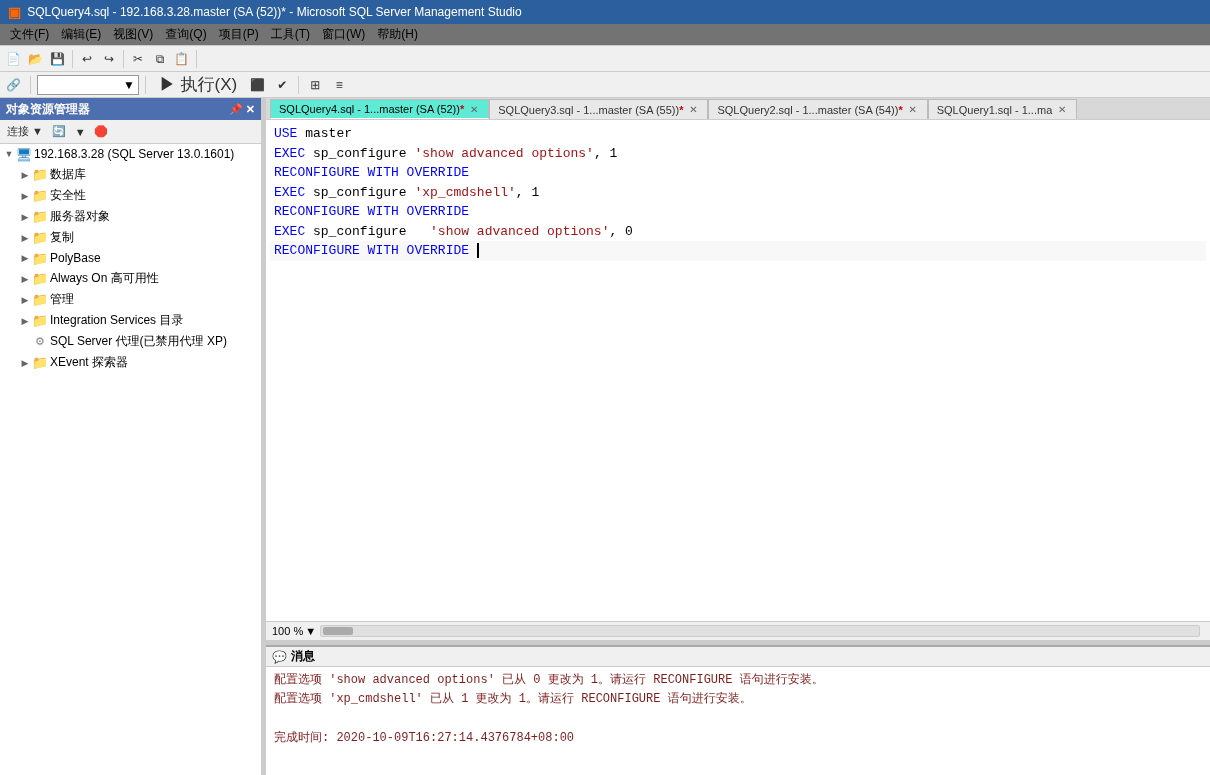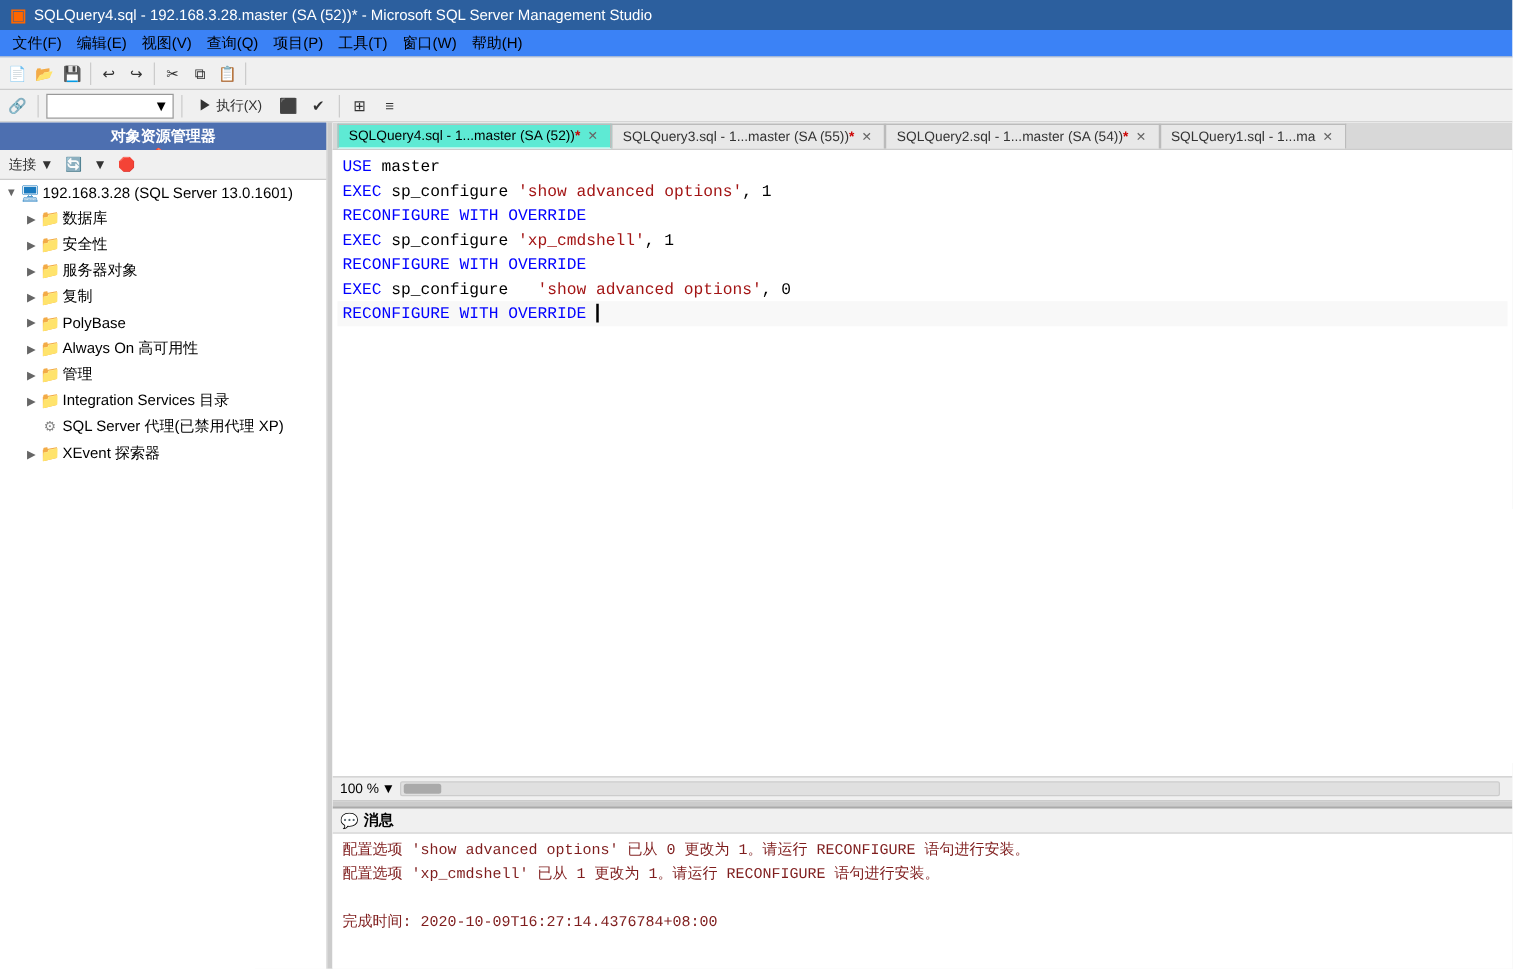--- a/index.html
+++ b/index.html
@@ -17,21 +17,21 @@
       height: 24px;
     }
     .title-bar .logo {
       color: #ff6600;
       font-weight: bold;
       font-size: 14px;
     }
     
     
     .menu-bar {
-      background: #3b82f6;
+      background: #737373;
       border-bottom: 1px solid #ccc;
       display: flex;
       align-items: center;
       padding: 2px 4px;
       height: 22px;
     }
     .menu-item {
       padding: 1px 6px;
       cursor: pointer;
       font-size: 12px;
@@ -95,21 +95,20 @@
     .sidebar-header {
       background: #4d6fb0;
       color: white;
       padding: 3px 6px;
       font-size: 12px;
       font-weight: bold;
       display: flex;
       align-items: center;
       justify-content: space-between;
       height: 22px;
-      flex-direction: column;
     }
     .sidebar-toolbar {
       background: #f0f0f0;
       border-bottom: 1px solid #ccc;
       display: flex;
       align-items: center;
       padding: 2px 4px;
       gap: 3px;
       height: 24px;
     }
@@ -286,21 +285,21 @@
 </div>
 
 <div class="sql-cmd-bar">
   <div class="toolbar-btn">🔗</div>
   <div class="toolbar-sep"></div>
   <div class="toolbar-input-wrap">
     <input type="text" style="width: 80px;">
     <span>▼</span>
   </div>
   <div class="toolbar-sep"></div>
-  <div class="toolbar-btn" style="width:auto; padding:0 6px; font-size:11px;">▶ 执行(X)</div>
+  <div class="toolbar-btn" style="width:auto; padding:0 6px; font-size:17px;">▶ 执行(X)</div>
   <div class="toolbar-btn">⬛</div>
   <div class="toolbar-btn">✔</div>
   <div class="toolbar-sep"></div>
   <div class="toolbar-btn">⊞</div>
   <div class="toolbar-btn">≡</div>
 </div>
 
 <div class="main-layout">
 
   <div class="sidebar">

